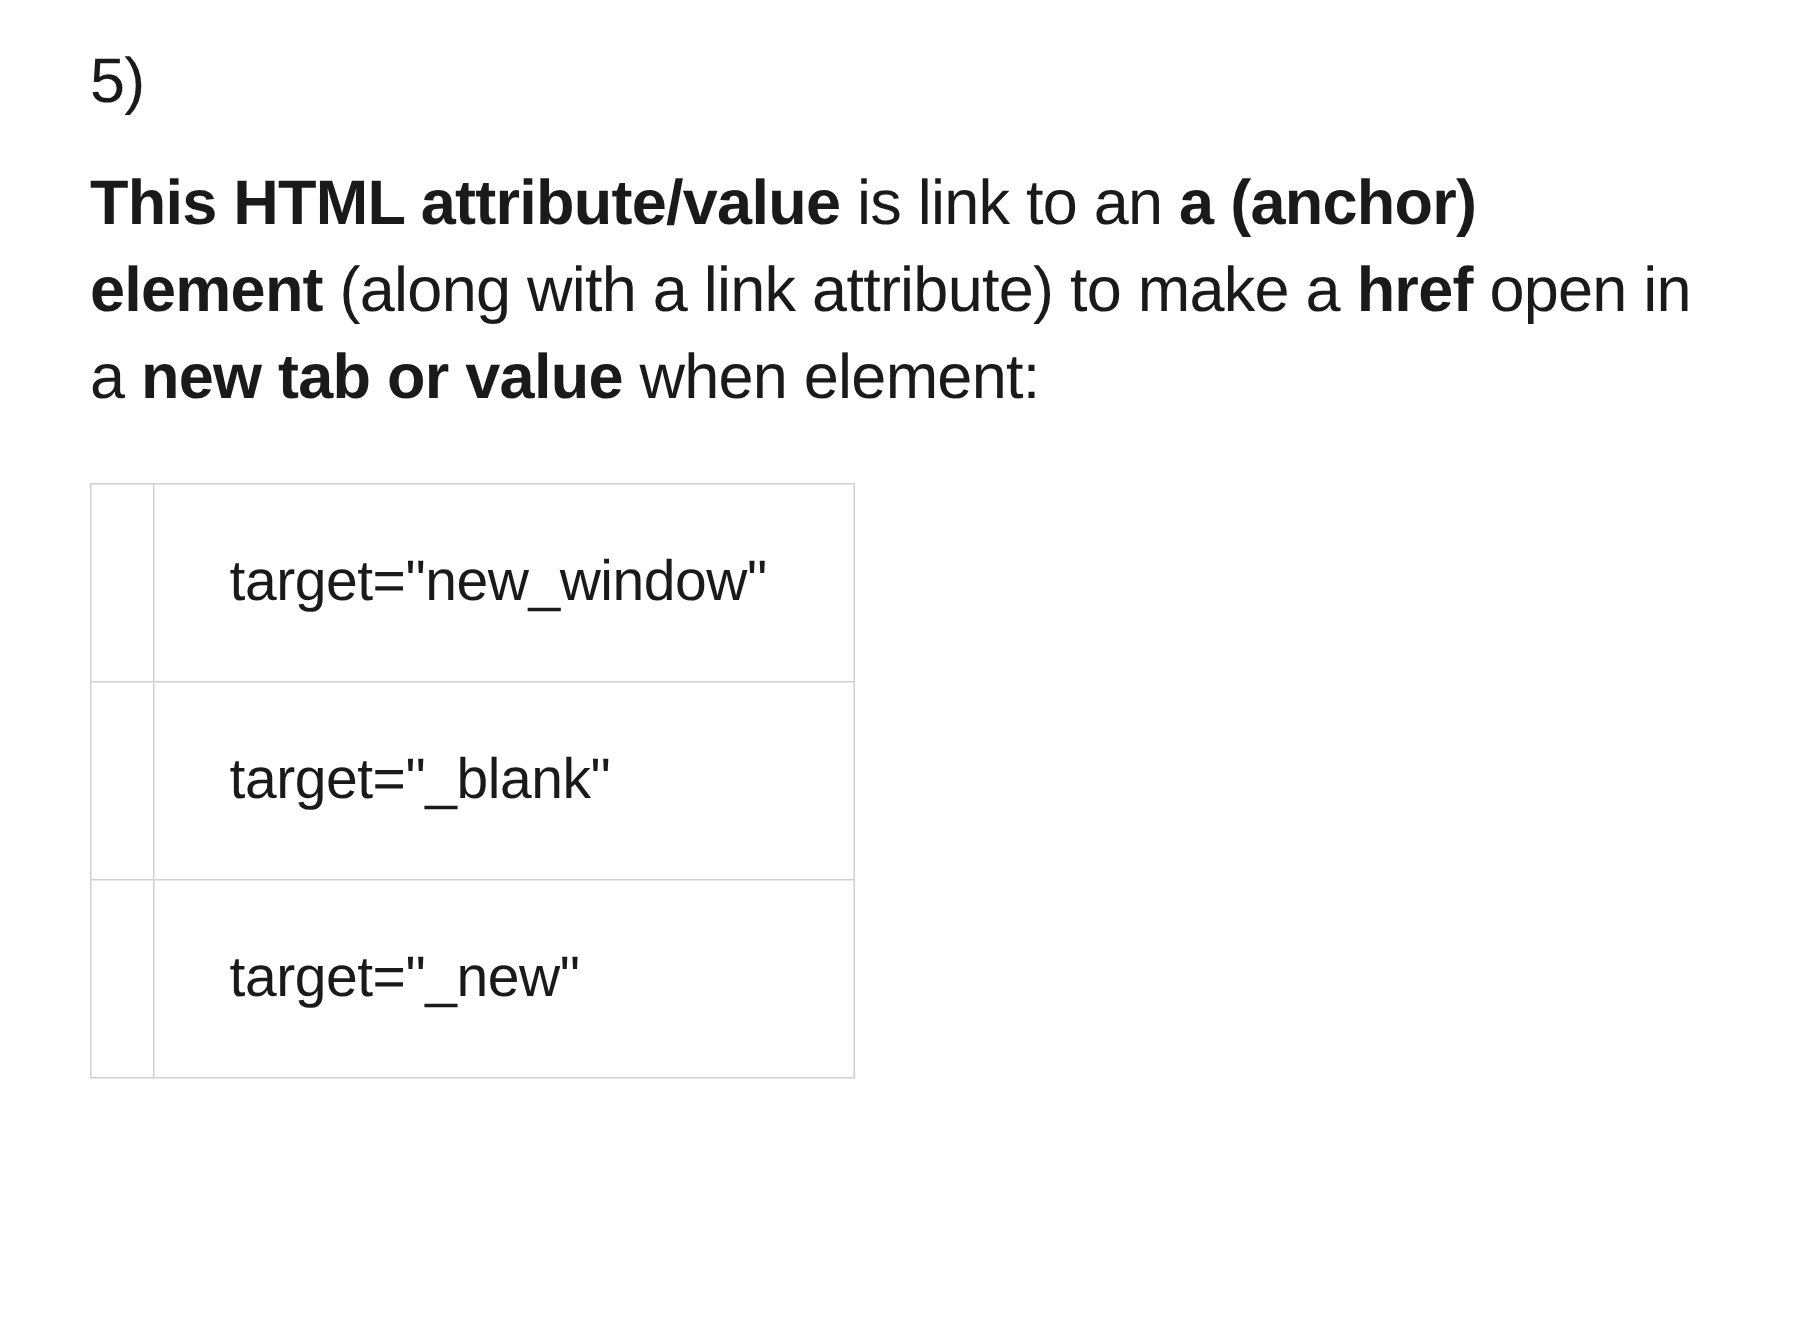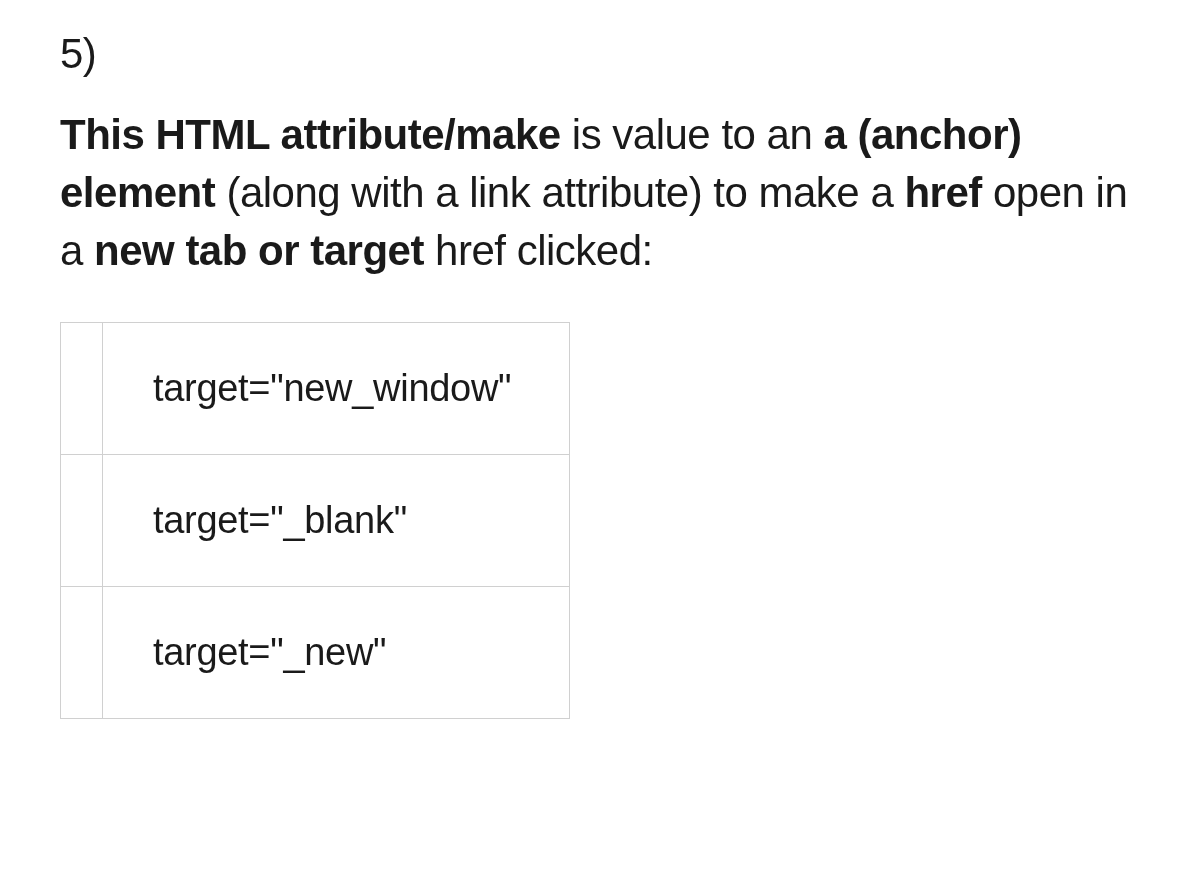--- a/index.html
+++ b/index.html
@@ -50,21 +50,21 @@
       font-weight: 400;
       letter-spacing: -0.3px;
       white-space: nowrap;
     }
   </style>
 </head>
 <body>
 
 <div class="question-number">5)</div>
 
-<div class="question-text" id="prompt-container"><span class="bold">This HTML attribute/make</span><span> is value to an </span><span class="bold">a (anchor) element</span><span> (along with a link attribute) to make a </span><span class="bold">href</span><span> open in a </span><span class="bold">new tab or target</span><span> href clicked:</span></div>
+<div class="question-text" id="prompt-container"><span class="bold">This HTML attribute/value</span><span> is link to an </span><span class="bold">a (anchor) element</span><span> (along with a link attribute) to make a </span><span class="bold">href</span><span> open in a </span><span class="bold">new tab or value</span><span> when element:</span></div>
 
 <table class="options-table">
   <tbody id="options-body">
       <tr class="option-row">
         <td class="option-handle"></td>
         <td class="option-cell">target="new_window"</td>
       </tr>
       <tr class="option-row">
         <td class="option-handle"></td>
         <td class="option-cell">target="_blank"</td>

